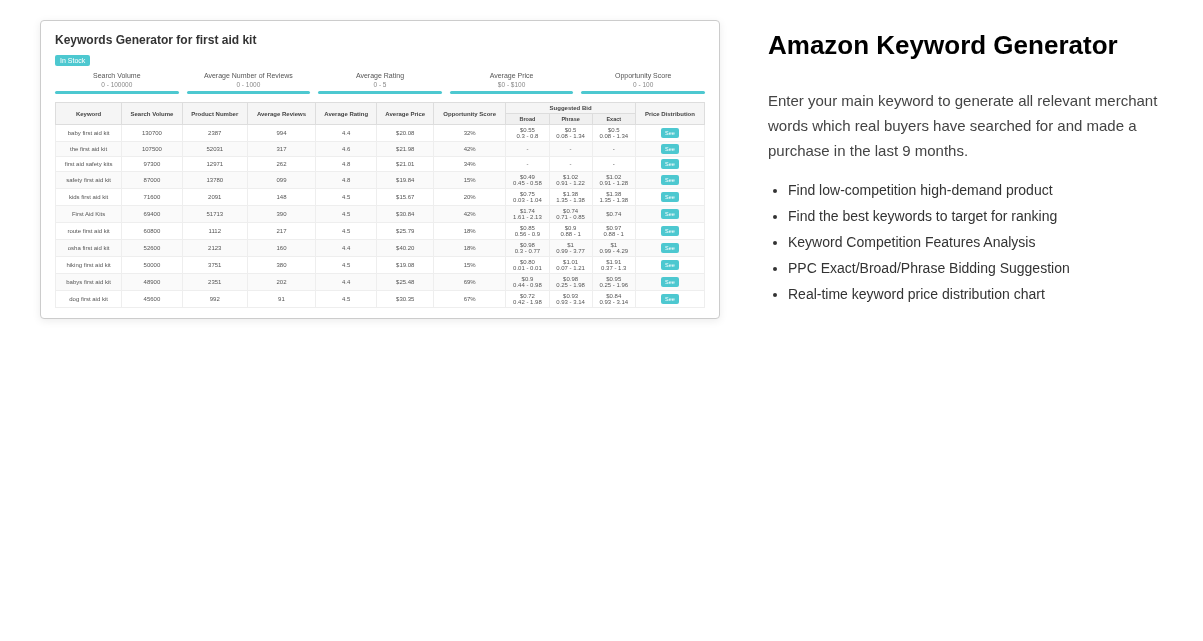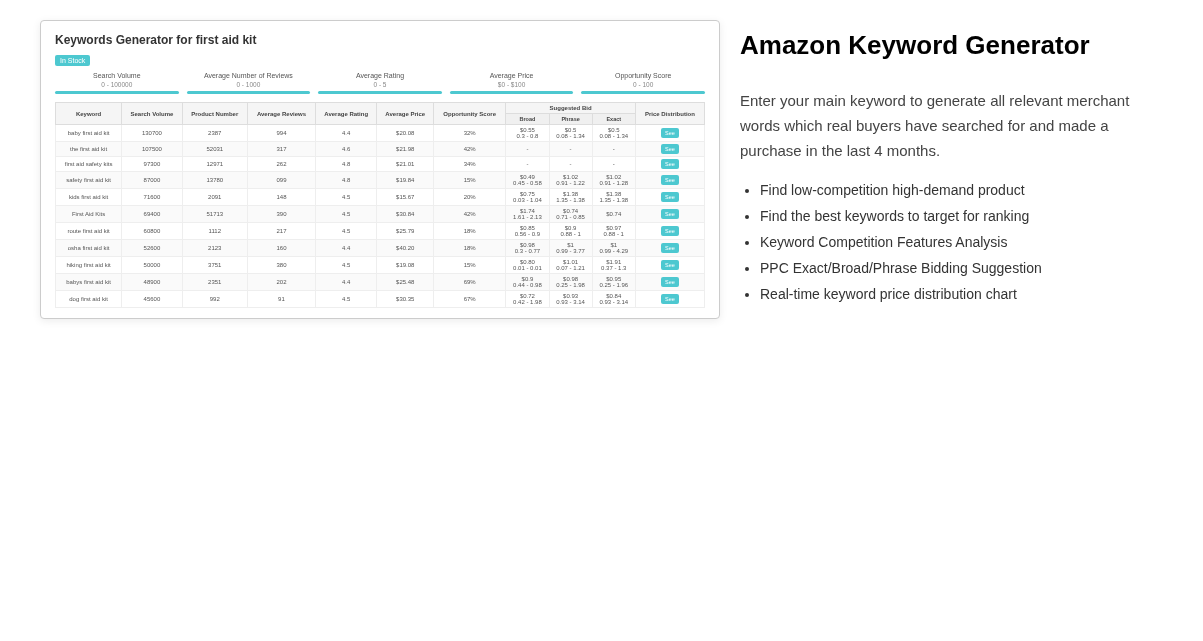--- a/index.html
+++ b/index.html
@@ -20,21 +20,21 @@
       text-align: center;
       font-size: 28px;
       font-weight: bold;
       color: #222;
       padding: 10px 0 30px 0;
     }
     .content-row {
       display: flex;
       flex-direction: row;
       align-items: flex-start;
-      gap: 20px;
+      gap: 48px;
     }
     .screenshot-panel {
       flex: 0 0 680px;
       max-width: 680px;
       border: 1px solid #ccc;
       border-radius: 4px;
       background: #fff;
       overflow: hidden;
       box-shadow: 0 2px 8px rgba(0,0,0,0.08);
     }
@@ -412,21 +412,21 @@
 0.93 - 3.14</td>
                 <td><button class="see-btn">See</button></td>
               </tr>
             </tbody>
         </table>
       </div>
     </div>
 
     <div class="right-panel">
       <h2 class="feature-title">Amazon Keyword Generator</h2>
-      <p class="feature-description">Enter your main keyword to generate all relevant merchant words which real buyers have searched for and made a purchase in the last 4 months.</p>
+      <p class="feature-description">Enter your main keyword to generate all relevant merchant words which real buyers have searched for and made a purchase in the last 9 months.</p>
       <ul class="feature-list" id="feature-list">
       <li>Find low-competition high-demand product</li>
           <li>Find the best keywords to target for ranking</li>
           <li>Keyword Competition Features Analysis</li>
           <li>PPC Exact/Broad/Phrase Bidding Suggestion</li>
           <li>Real-time keyword price distribution chart</li>
         </ul>
     </div>
   </div>
 </div>

